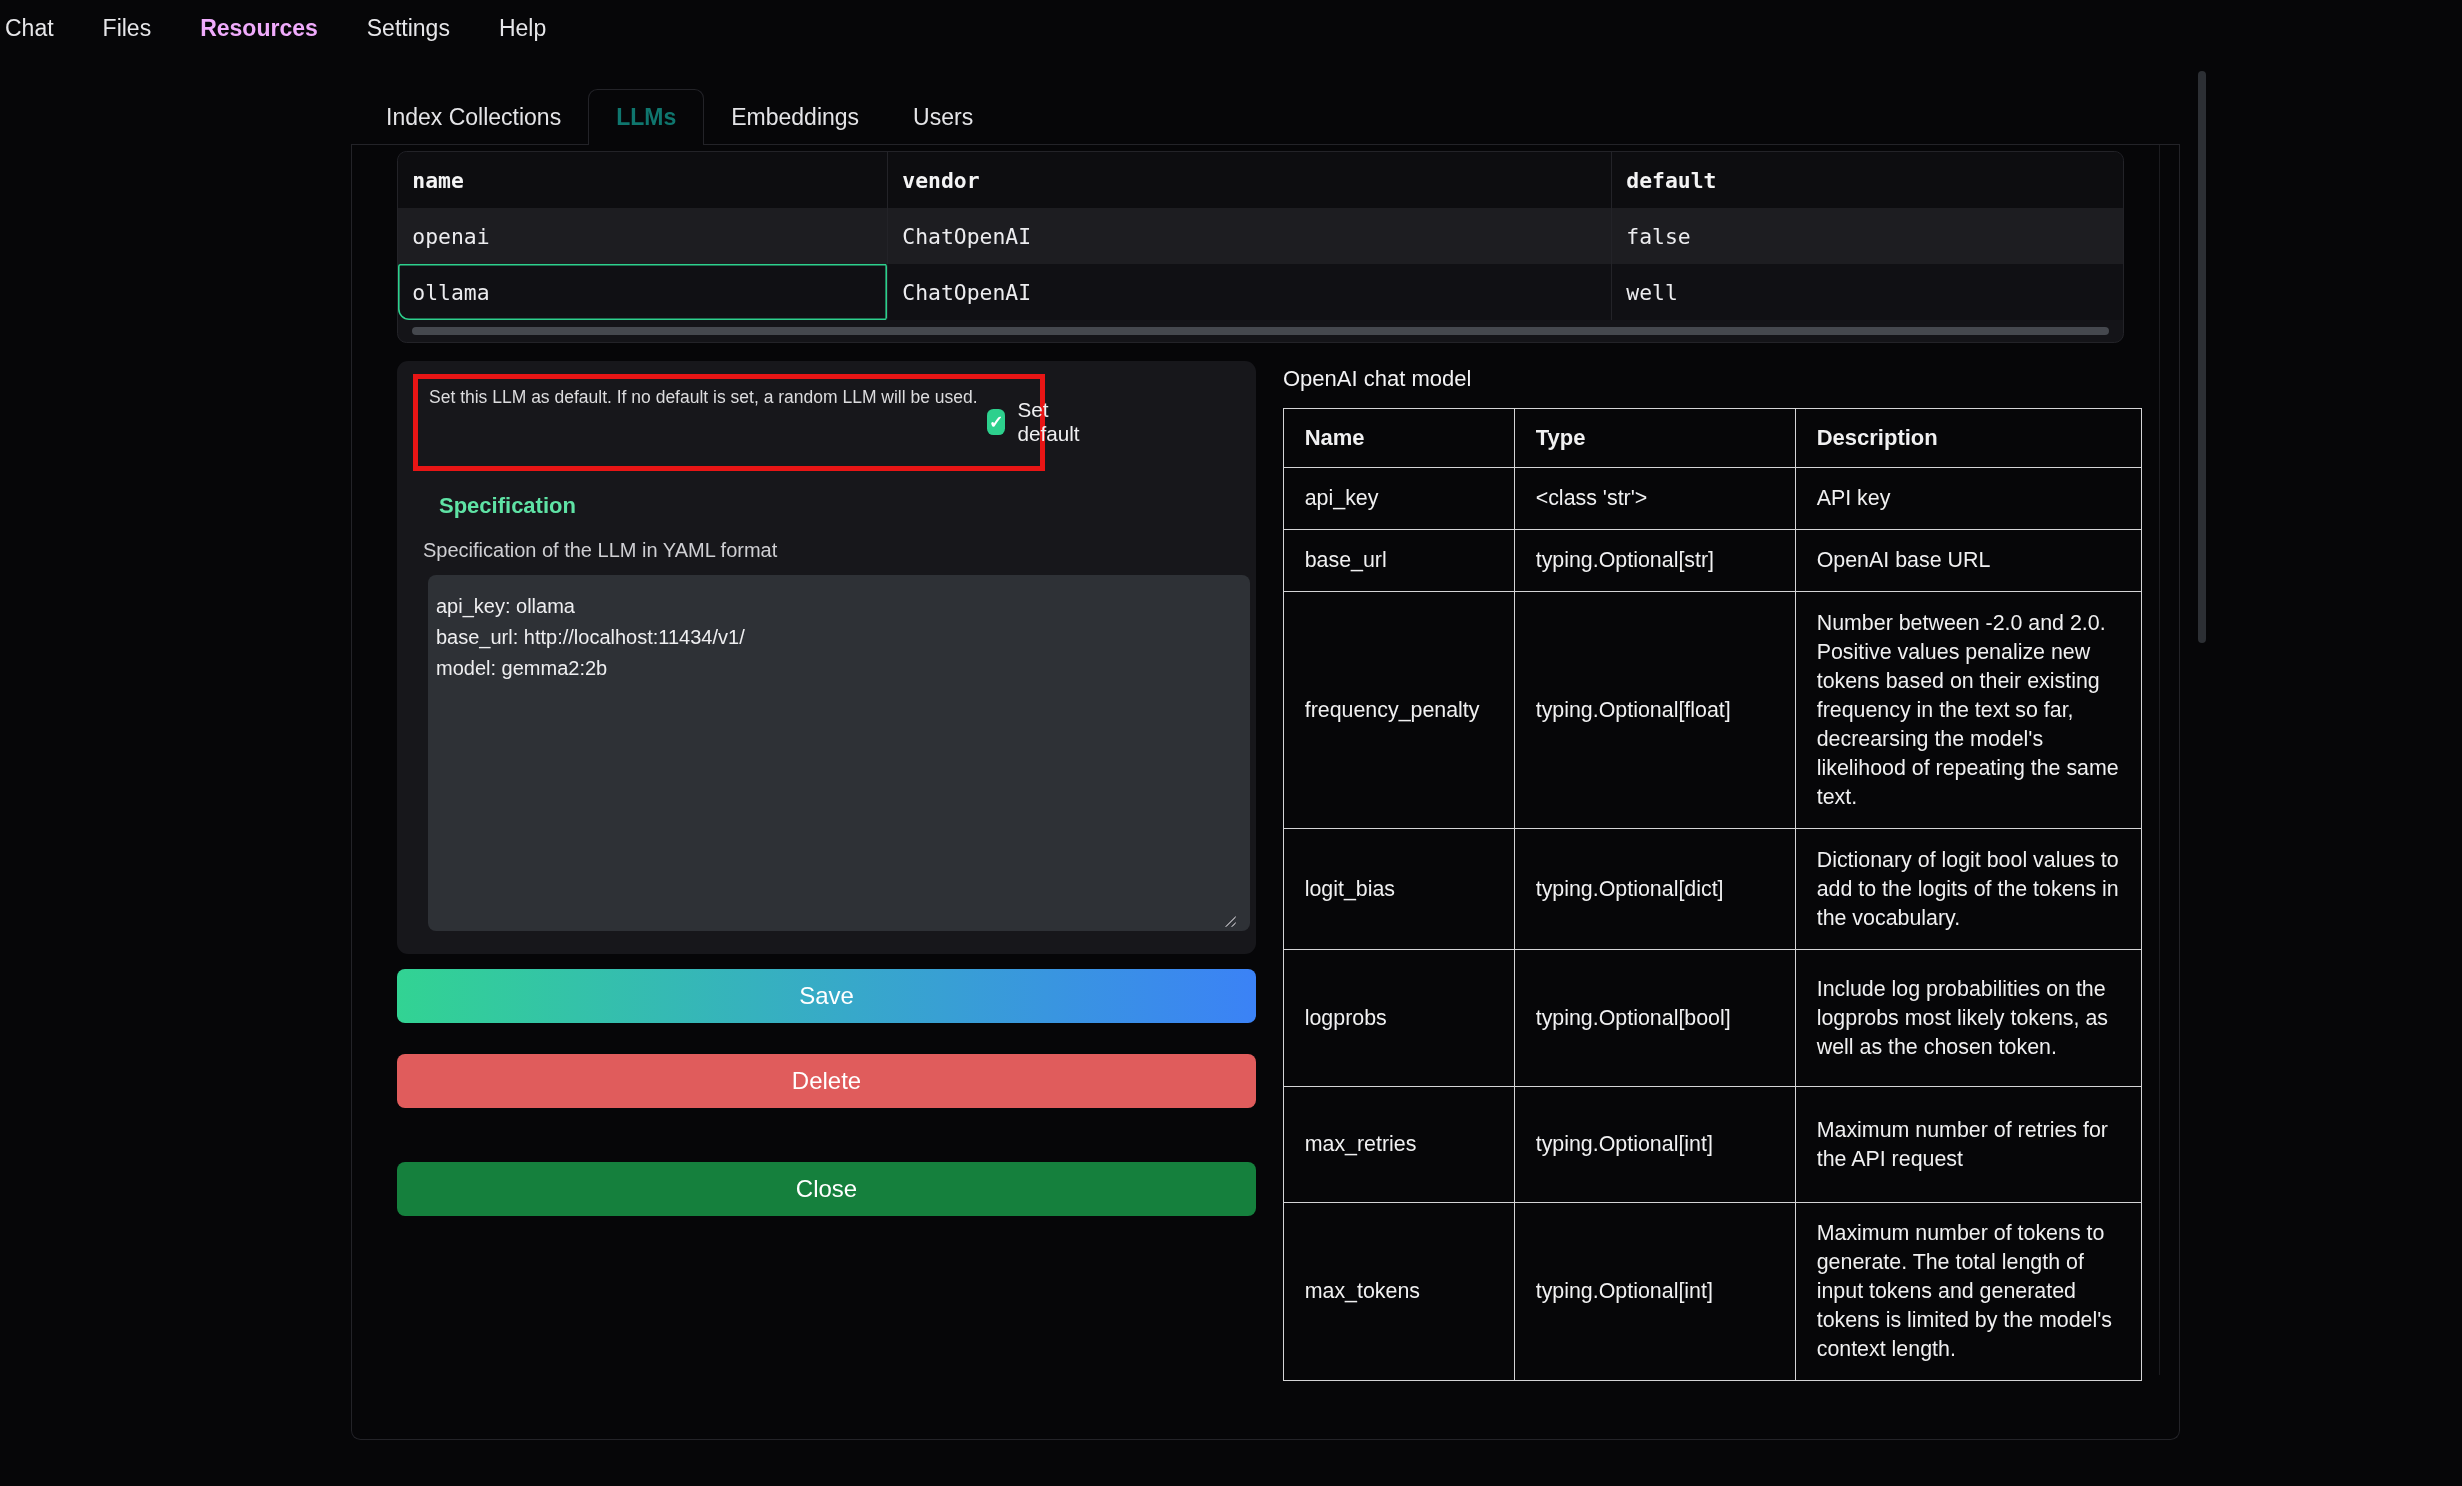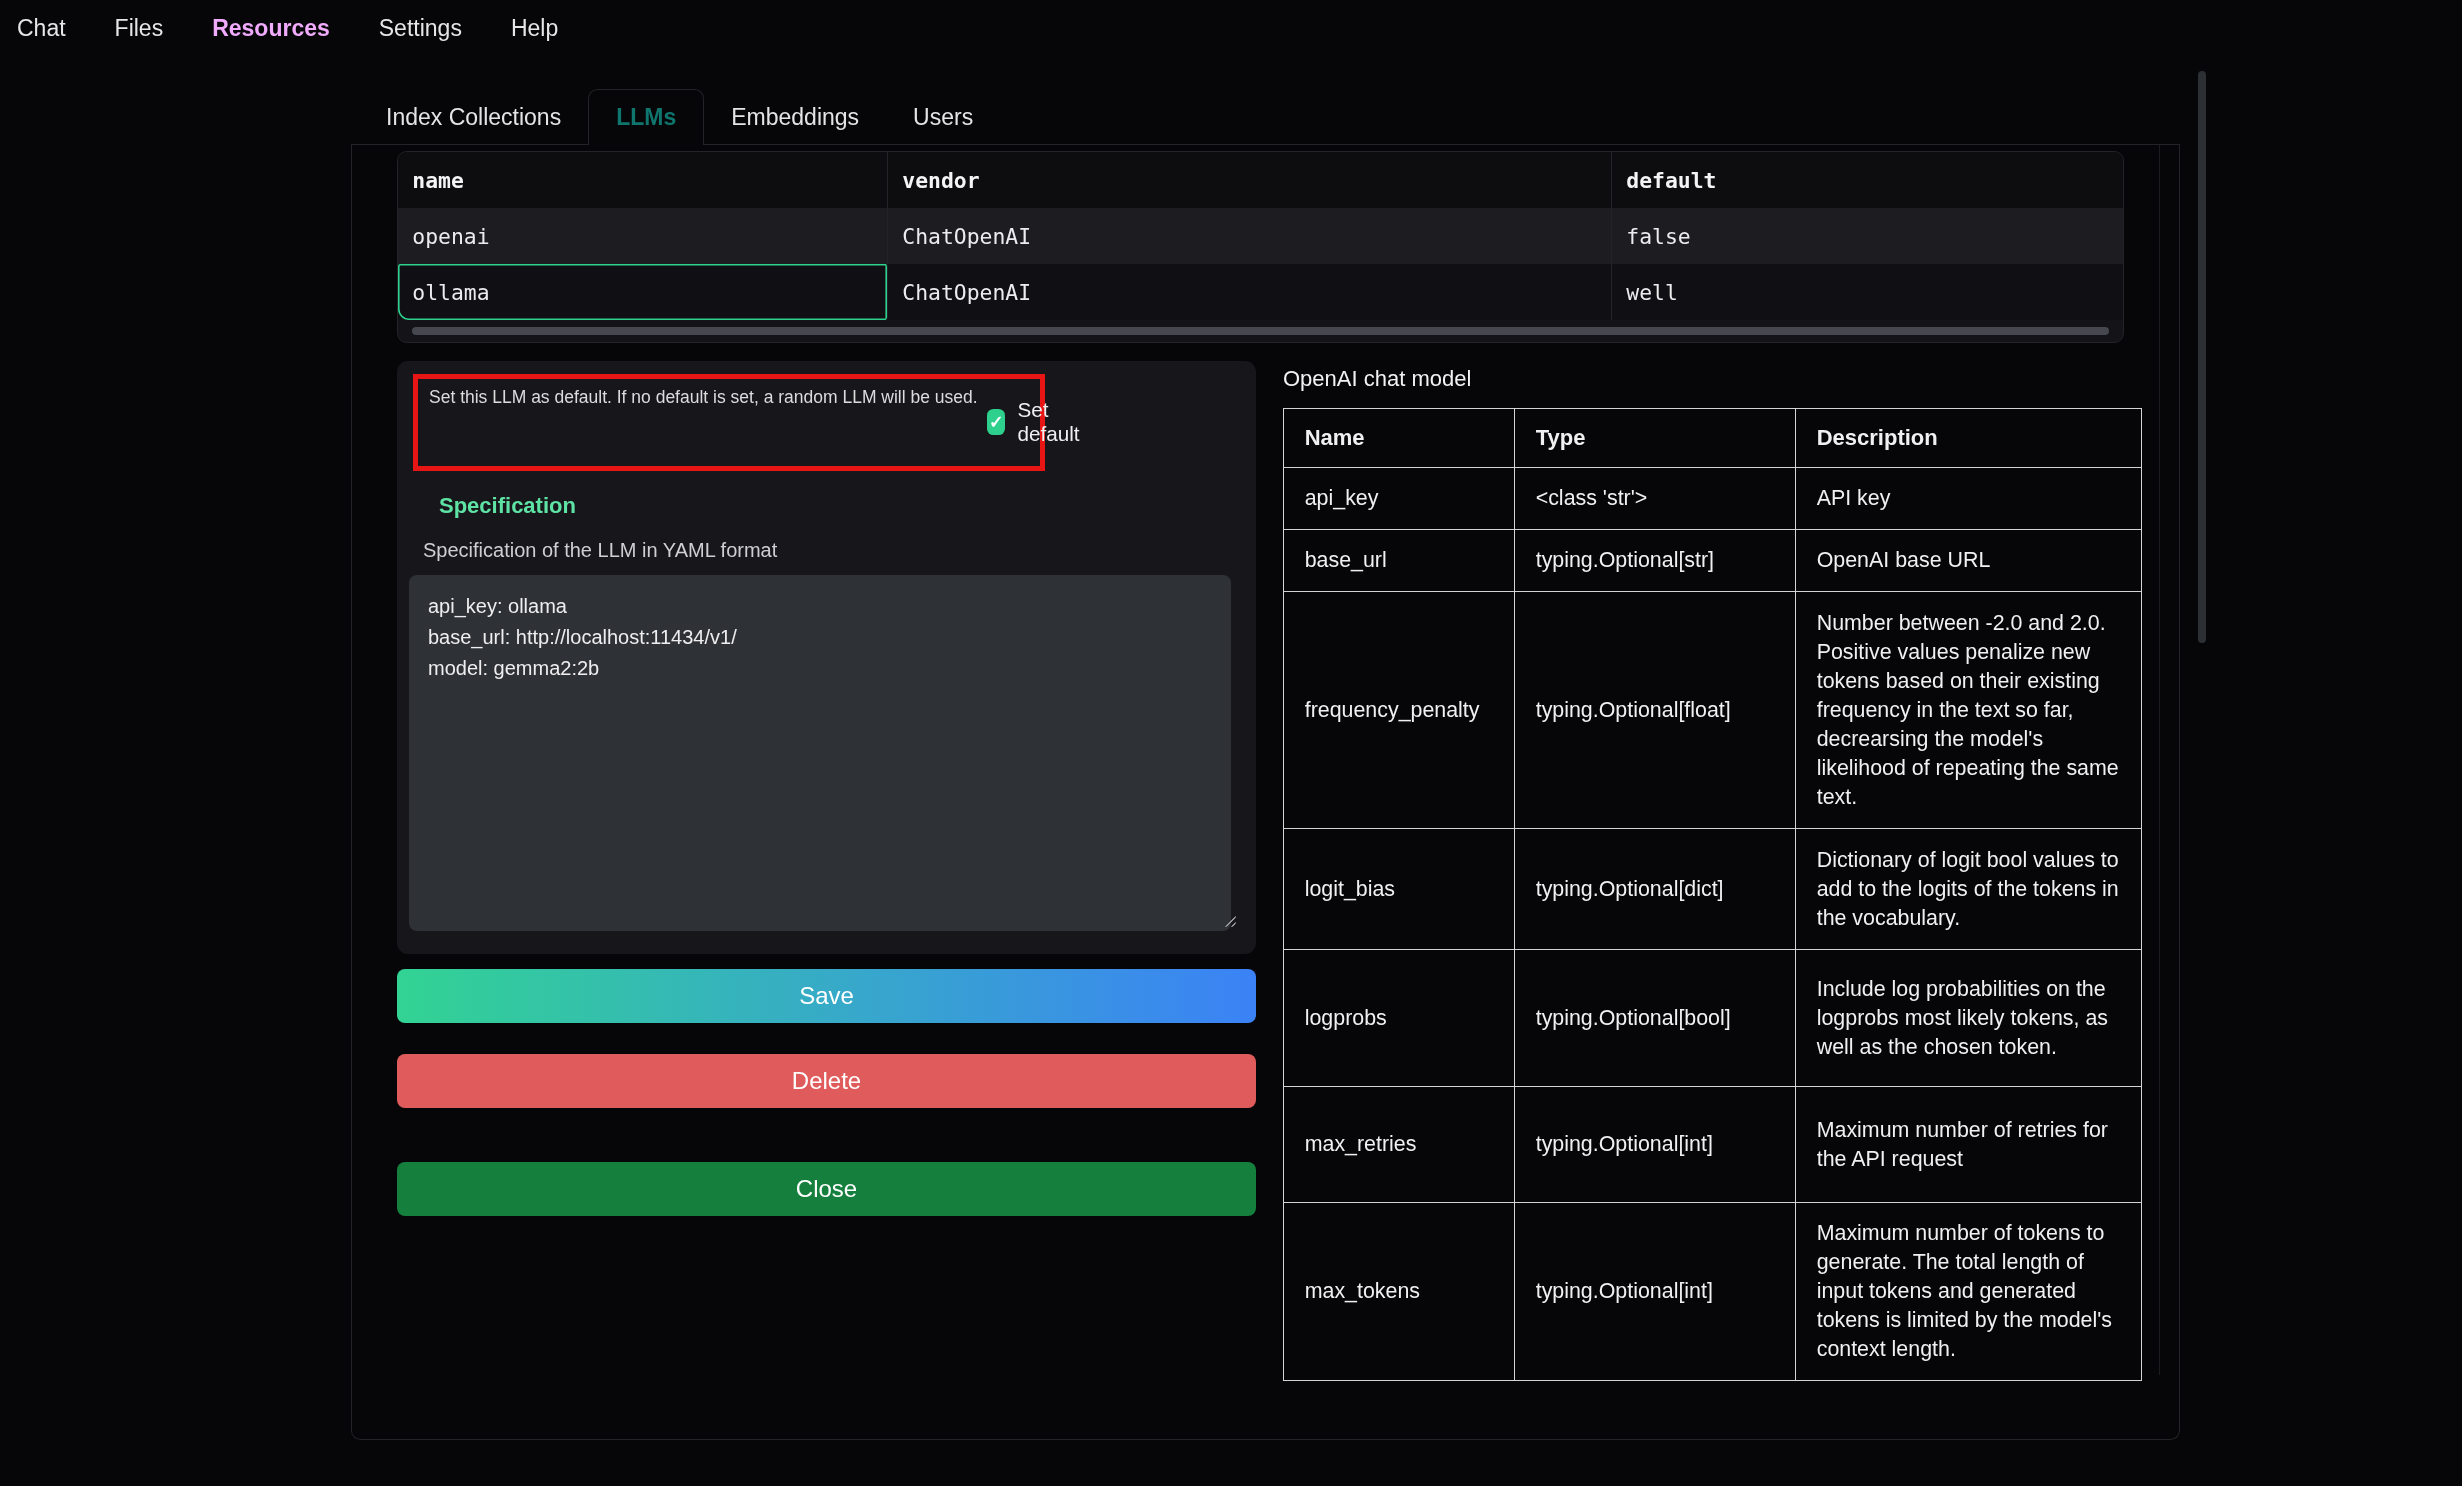--- a/index.html
+++ b/index.html
@@ -8,21 +8,21 @@
     background: #060608;
     font-family: "Liberation Sans", sans-serif;
     color: #e8e8ea;
     position: relative;
     overflow: hidden;
   }
 
   
   .top-nav {
     position: absolute; top: 0; left: 0; right: 18px; height: 57px;
-    display: flex; align-items: center; gap: 49px; padding-left: 17px;
+    display: flex; align-items: center; gap: 49px; padding-left: 5px;
     font-size: 23px; color: #e6e6e9;
   }
   .top-nav .nav-item { cursor: pointer; }
   .top-nav .nav-item.active { color: #f0abfc; font-weight: 700; }
 
   
   .tab-area { position: absolute; left: 351px; top: 90px; width: 1829px; }
 
   .main-tabs {
     display: flex; align-items: flex-end; height: 55px;
@@ -107,23 +107,23 @@
 
   .spec-heading {
     position: absolute; left: 42px; top: 132px;
     font-size: 22px; font-weight: 700; color: #5fe3a5;
   }
   .spec-subtitle {
     position: absolute; left: 26px; top: 178px;
     font-size: 20px; color: #cfcfd3;
   }
   .spec-textarea {
-    position: absolute; left: 12px; top: 214px; width: 822px; height: 356px;
+    position: absolute; left: 31px; top: 214px; width: 822px; height: 356px;
     background: #2e3136; border: 0; border-radius: 8px;
-    padding: 16px 19px; resize: none; outline: none;
+    padding: 16px 8px; resize: none; outline: none;
     color: #eeeef0; font-family: "Liberation Sans", sans-serif;
     font-size: 20px; line-height: 31px; white-space: pre-wrap;
   }
   .resize-handle {
     position: absolute; left: 826px; top: 553px; width: 12.7px; height: 12.7px;
     background: repeating-linear-gradient(135deg, transparent 0 2.4px, #97979c 2.4px 4px);
     clip-path: polygon(100% 0, 100% 100%, 0 100%);
     cursor: nwse-resize;
   }
 

